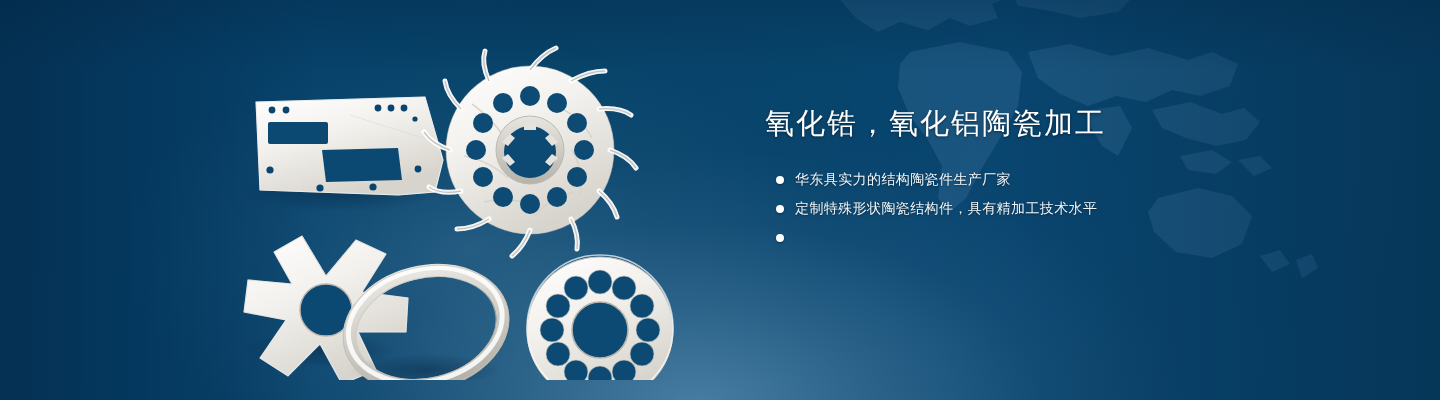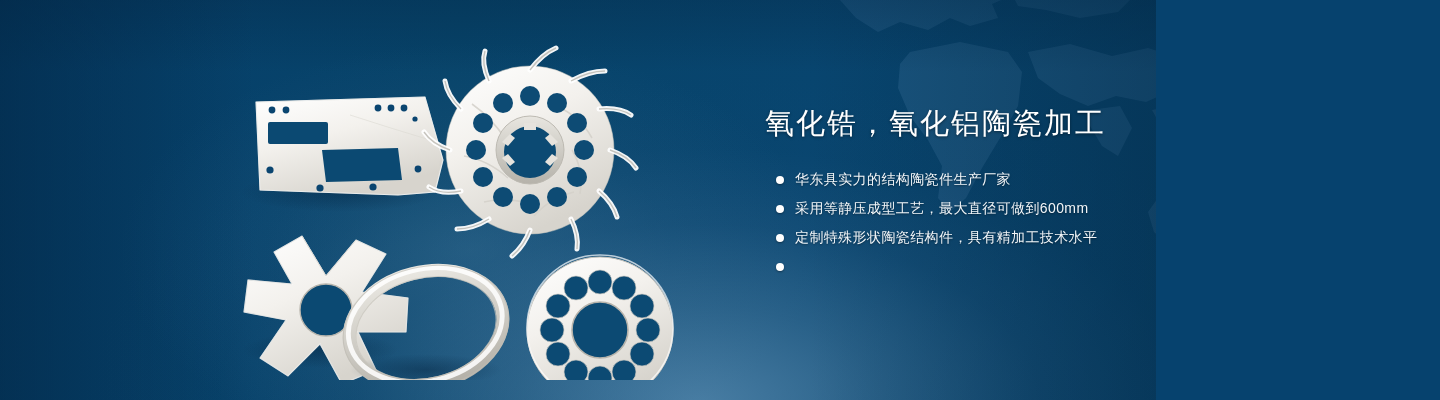--- a/index.html
+++ b/index.html
@@ -1,20 +1,20 @@
 <!DOCTYPE html>
 <html><head>
 <meta charset="utf-8">
 <style>
   html,body{margin:0;padding:0;background:#06426e;}
   body{font-family:"Liberation Sans","DejaVu Sans",sans-serif;}
 
   .banner{
     position:relative;
-    width:1156px;height:400px;
+    width:1440px;height:400px;
     overflow:hidden;
     background:#a21caf;
   }
 
   
   .bg-base{
     position:absolute;inset:0;
     background:linear-gradient(100deg,#06406c 0%,#074369 38%,#08456f 68%,#084269 100%);
   }
   .bg-glow{
@@ -298,24 +298,20 @@
   <div class="copy">
     <div class="headline">氧化锆，氧化铝陶瓷加工</div>
 
     <ul class="bullets">
       <li class="bullet">
         <span class="dot"></span>
         <span class="bullet-text">华东具实力的结构陶瓷件生产厂家</span>
       </li>
       <li class="bullet">
         <span class="dot"></span>
-        <span class="bullet-text">采用等静压成型工艺，最大直径可做到600mm</span>
-      </li>
-      <li class="bullet">
-        <span class="dot"></span>
         <span class="bullet-text">定制特殊形状陶瓷结构件，具有精加工技术水平</span>
       </li>
       <li class="bullet">
         <span class="dot"></span>
       </li>
     </ul>
   </div>
 
 </div>
 

